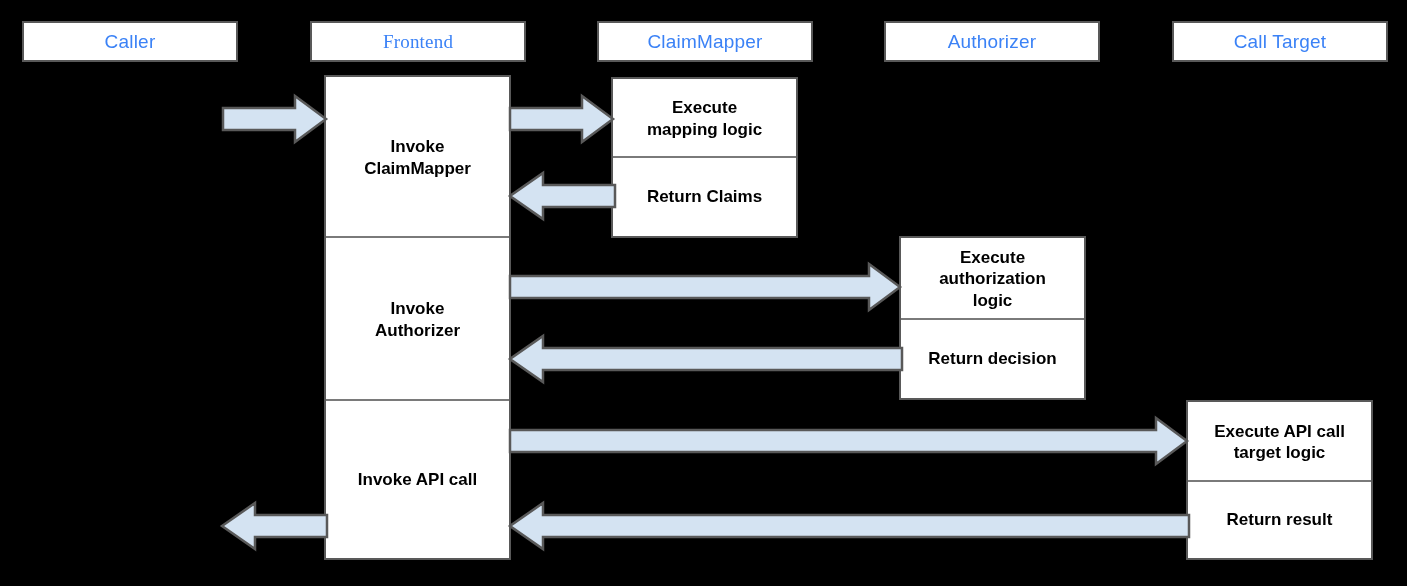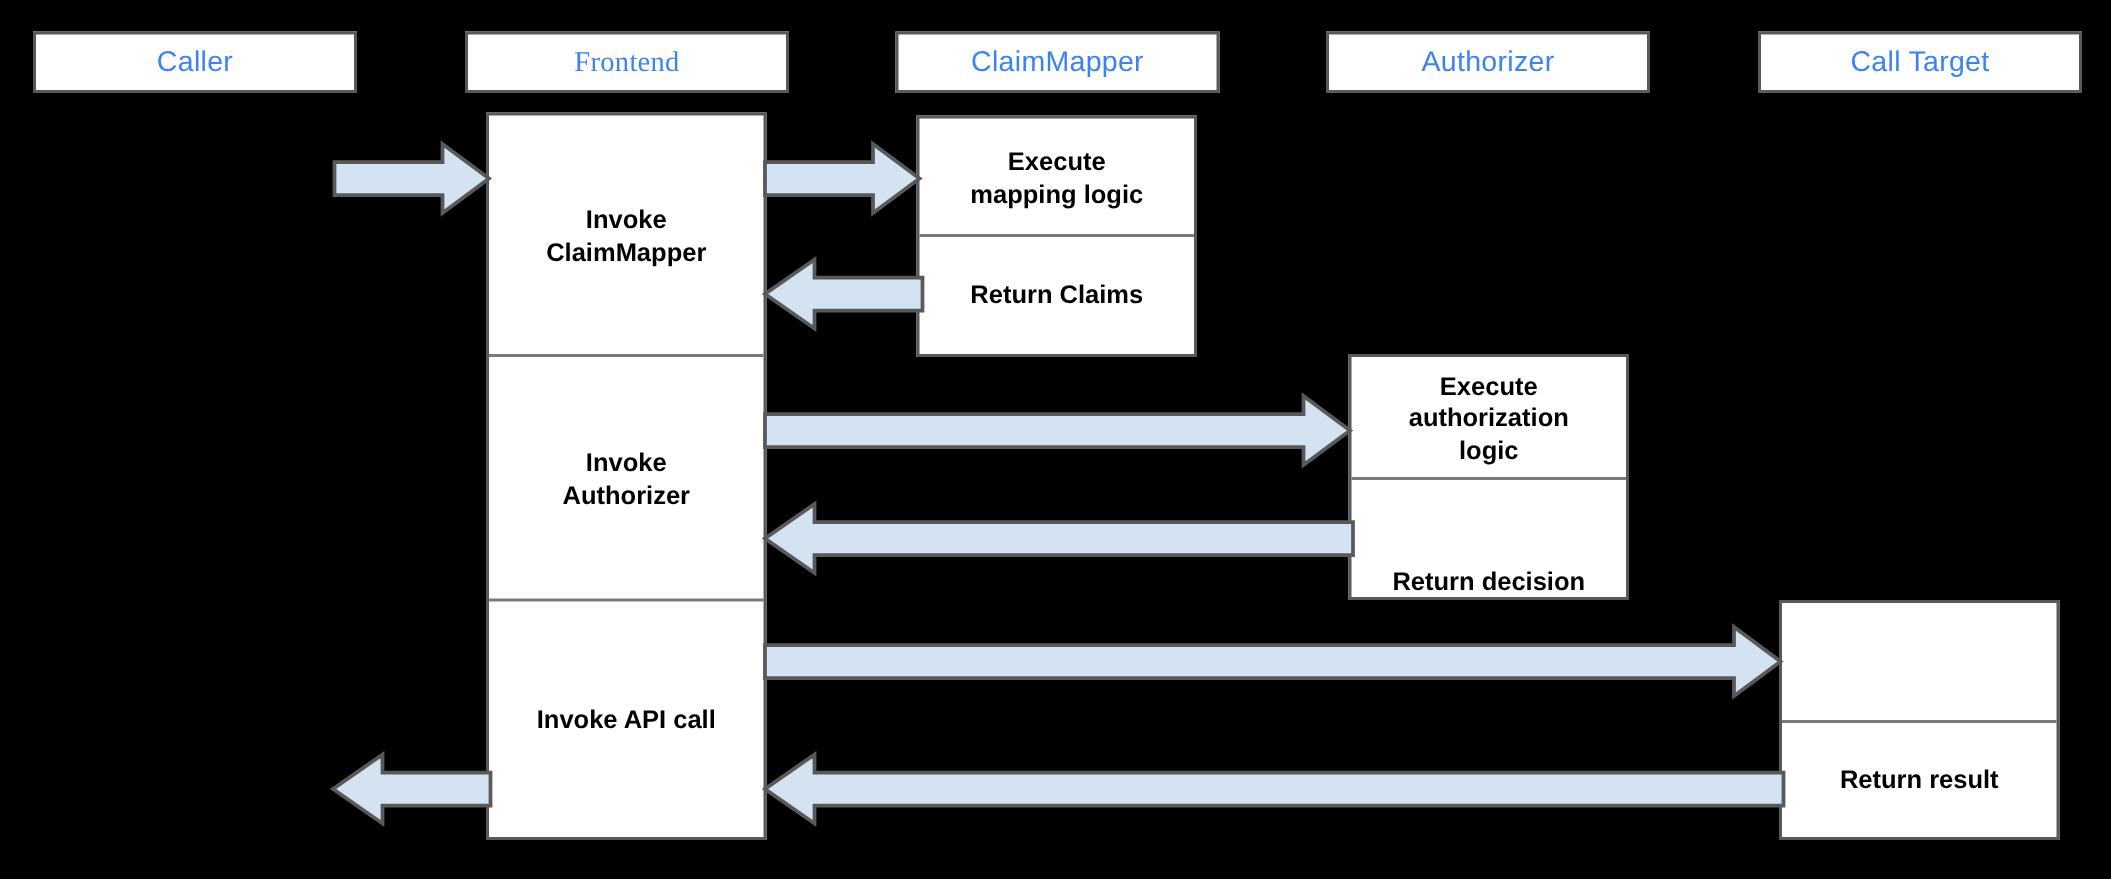--- a/index.html
+++ b/index.html
@@ -116,26 +116,29 @@
     <div class="act-cell" style="top:79px; bottom:0;">
       <span>Return Claims</span>
     </div>
   </div>
 
   <div class="activation" style="left:899px; top:236px; width:187px; height:164px;">
     <div class="act-cell" style="top:0; height:82px;">
       <span>Execute<br>authorization<br>logic</span>
     </div>
     <div class="act-divider" style="top:80px;"></div>
-    <div class="act-cell" style="top:82px; bottom:0;align-items:flex-end;">
+    <div class="act-cell" style="top:82px; bottom:0;">
       <span>Return decision</span>
     </div>
   </div>
 
   <div class="activation" style="left:1186px; top:400px; width:187px; height:160px;">
+    <div class="act-cell" style="top:0; height:80px;">
+      <span>Execute API call<br>target logic</span>
+    </div>
     <div class="act-divider" style="top:78px;"></div>
     <div class="act-cell" style="top:80px; bottom:0;">
       <span>Return result</span>
     </div>
   </div>
 
   <div class="arrow" style="left:223px; top:94px; width:105px; height:50px;">
     <svg viewBox="0 0 105 50" preserveAspectRatio="none">
       <polygon points="0,14 72,14 72,2 103,25 72,48 72,36 0,36" fill="#d4e3f2" stroke="#595959" stroke-width="2.5" stroke-linejoin="miter"></polygon>
     </svg>

